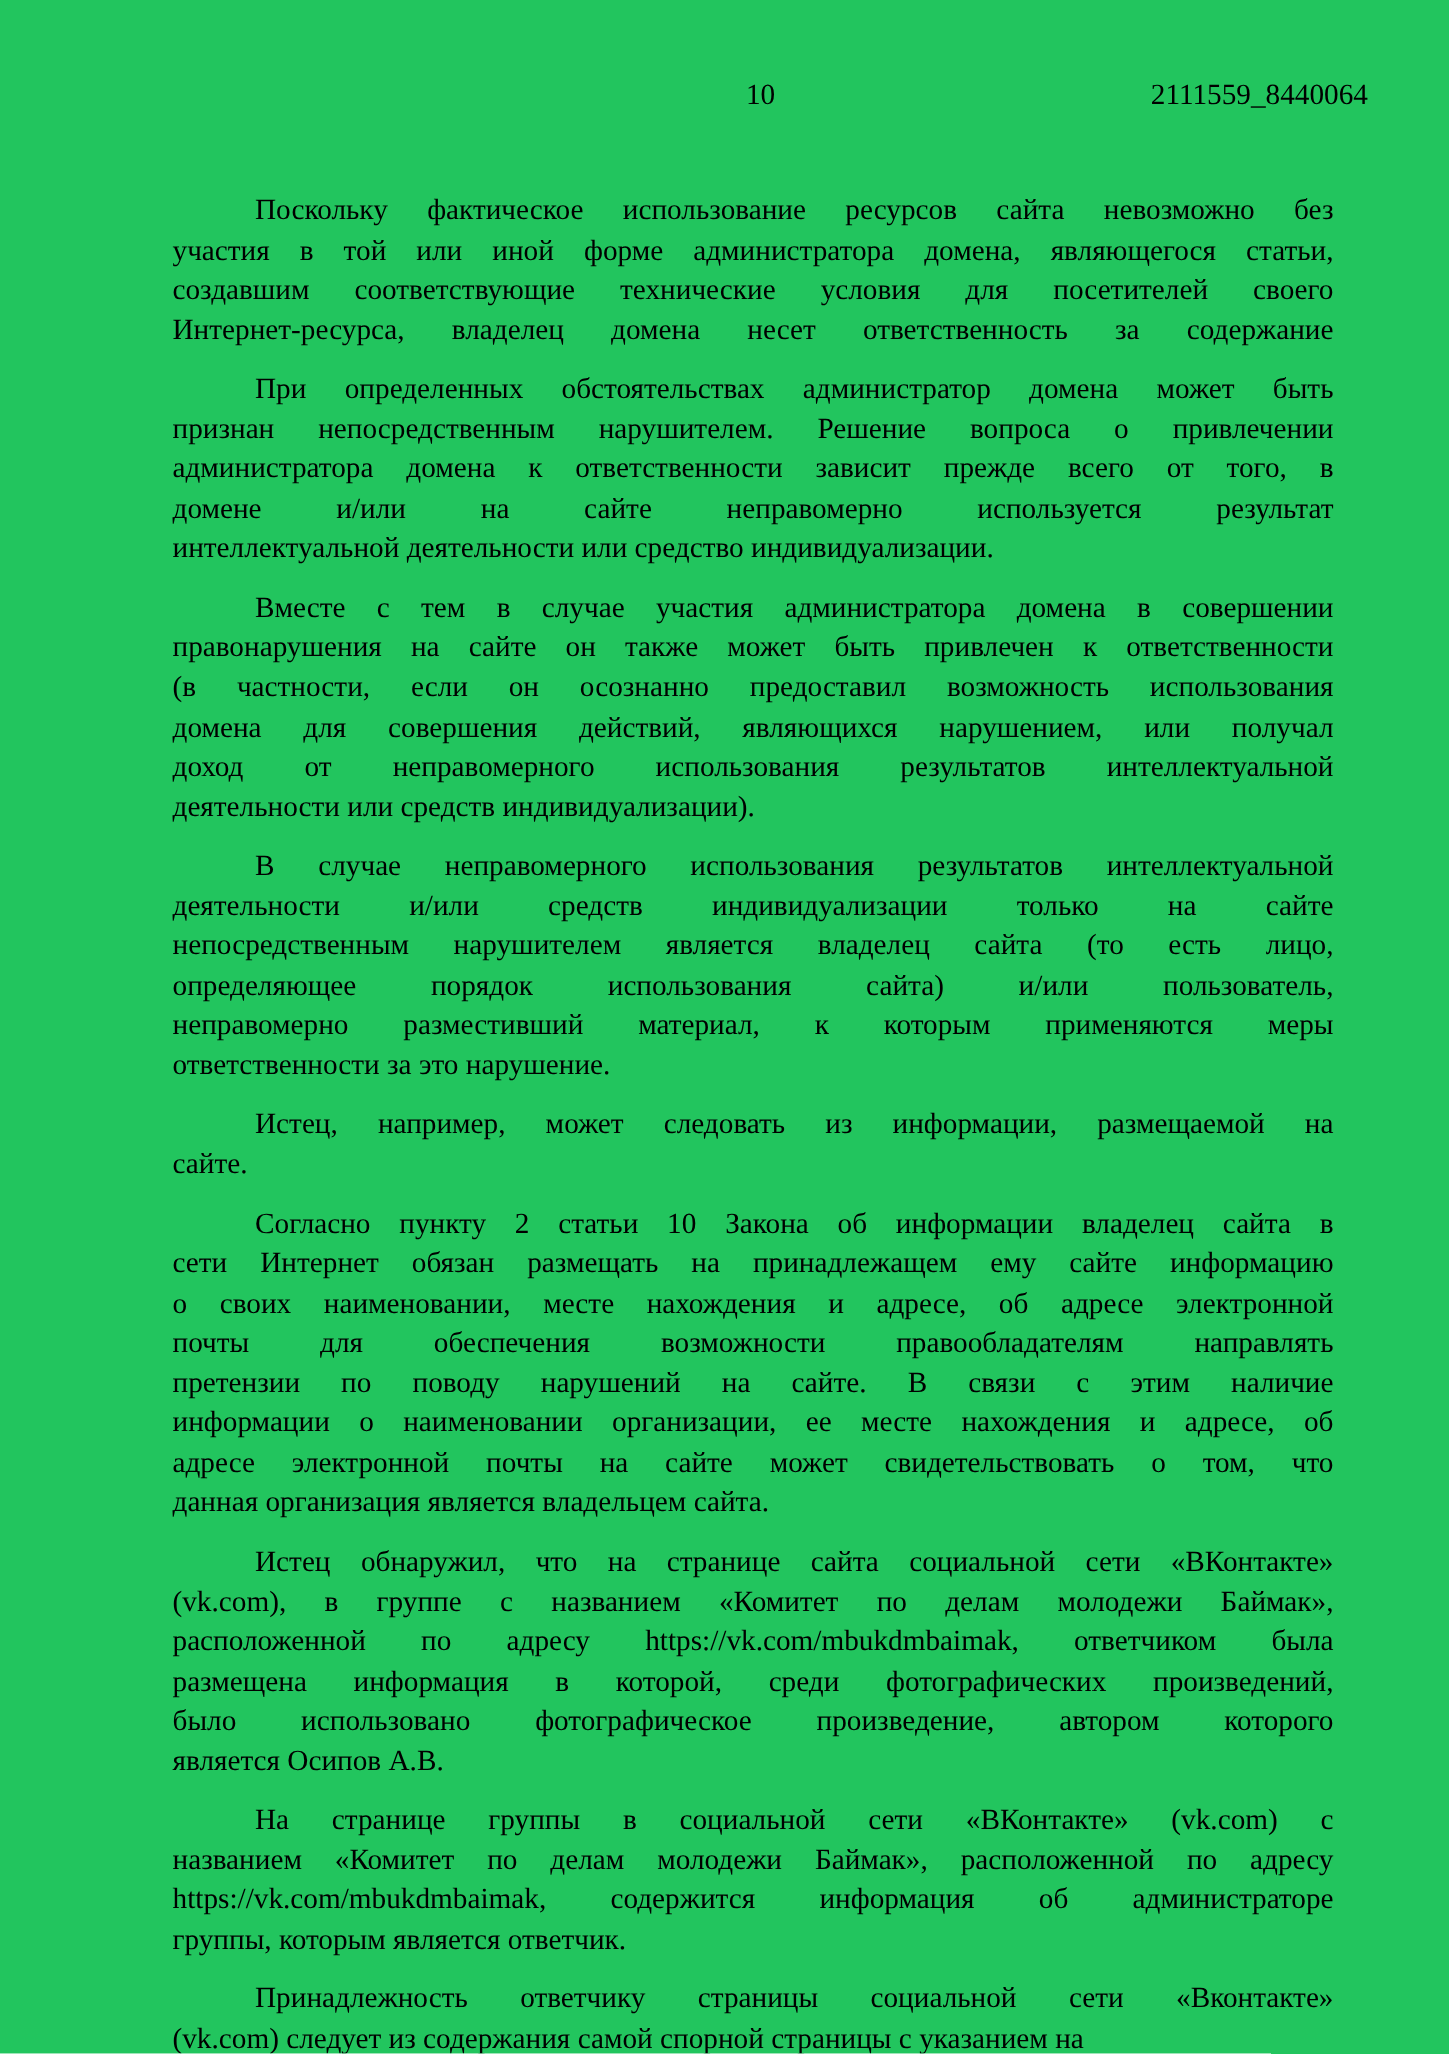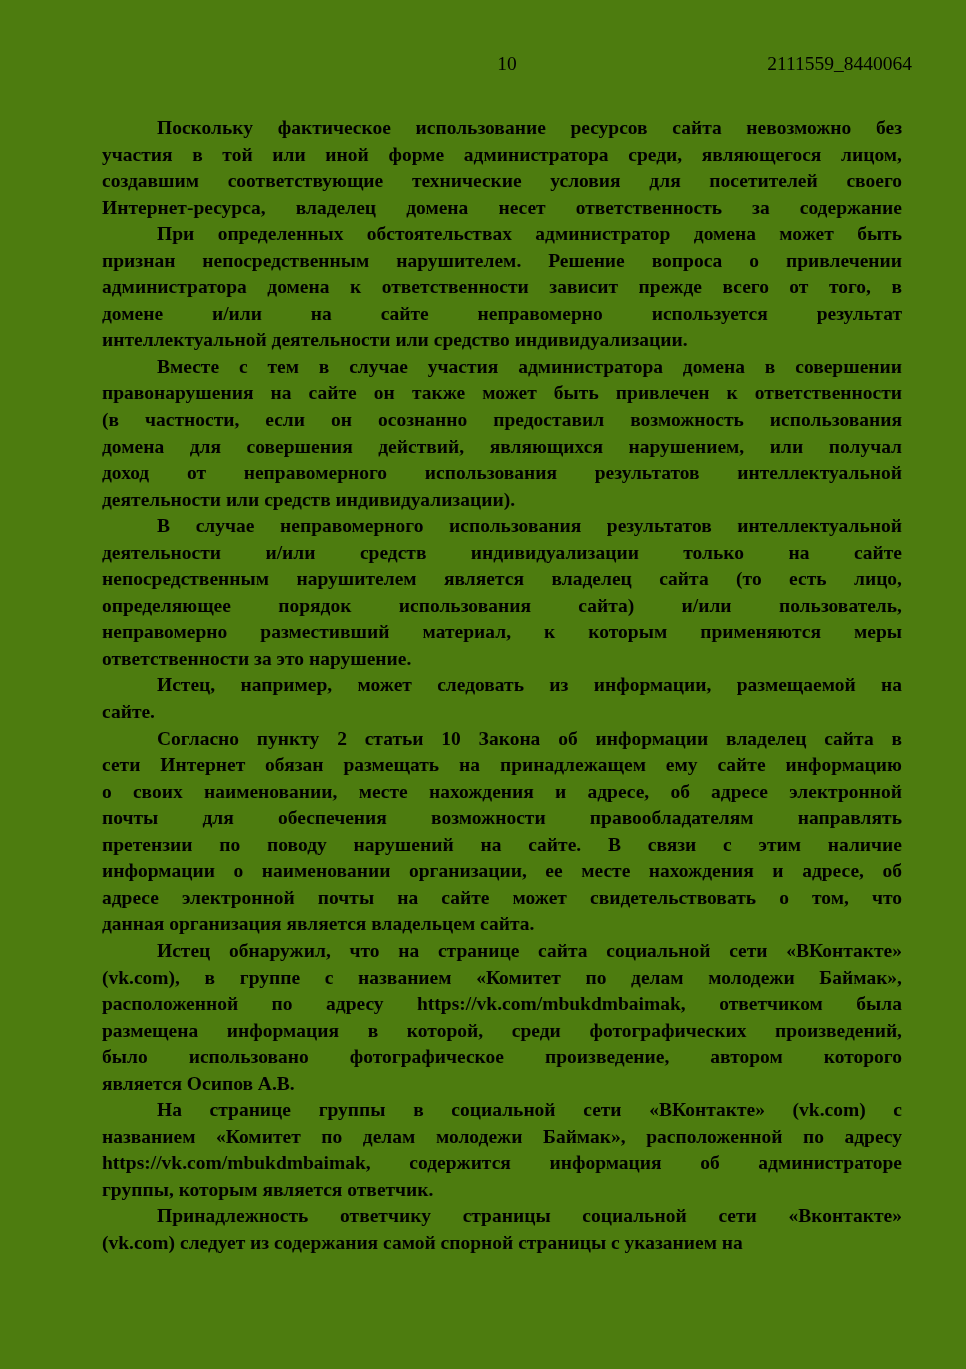--- a/index.html
+++ b/index.html
@@ -4,21 +4,21 @@
 <style>
   html, body {
     margin: 0;
     padding: 0;
     background: #ffffff;
   }
   .page {
     position: relative;
     width: 966px;
     height: 1369px;
-    background: #4d7c0f;
+    background: #22c55e;
     overflow: hidden;
     font-family: "Liberation Serif", "DejaVu Serif", serif;
     color: #000000;
   }
   .header {
     position: absolute;
     top: 51px;
     left: 102px;
     width: 810px;
     height: 28px;
@@ -39,23 +39,22 @@
   }
   .doc-body {
     position: absolute;
     top: 115px;
     left: 102px;
     width: 800px;
     font-size: 19.5px;
     line-height: 26.55px;
   }
   .para {
-    margin: 0;
+    margin: 13px;
     padding: 0;
-    font-weight: bold;
   }
   .line {
     text-align: justify;
     text-align-last: justify;
     -moz-text-align-last: justify;
   }
   .line.first {
     text-indent: 55px;
   }
   .line.last {
@@ -67,21 +66,21 @@
 <body>
 
 <div class="page">
   <div class="header">
     <span class="page-number">10</span>
     <span class="doc-id">2111559_8440064</span>
   </div>
   <div class="doc-body">
       <div class="para">
         <div class="line first">Поскольку фактическое использование ресурсов сайта невозможно без</div>
-        <div class="line">участия в той или иной форме администратора среди, являющегося лицом,</div>
+        <div class="line">участия в той или иной форме администратора домена, являющегося статьи,</div>
         <div class="line">создавшим соответствующие технические условия для посетителей своего</div>
         <div class="line">Интернет-ресурса, владелец домена несет ответственность за содержание</div>
       </div>
       <div class="para">
         <div class="line first">При определенных обстоятельствах администратор домена может быть</div>
         <div class="line">признан непосредственным нарушителем. Решение вопроса о привлечении</div>
         <div class="line">администратора домена к ответственности зависит прежде всего от того, в</div>
         <div class="line">домене и/или на сайте неправомерно используется результат</div>
         <div class="line last">интеллектуальной деятельности или средство индивидуализации.</div>
       </div>

